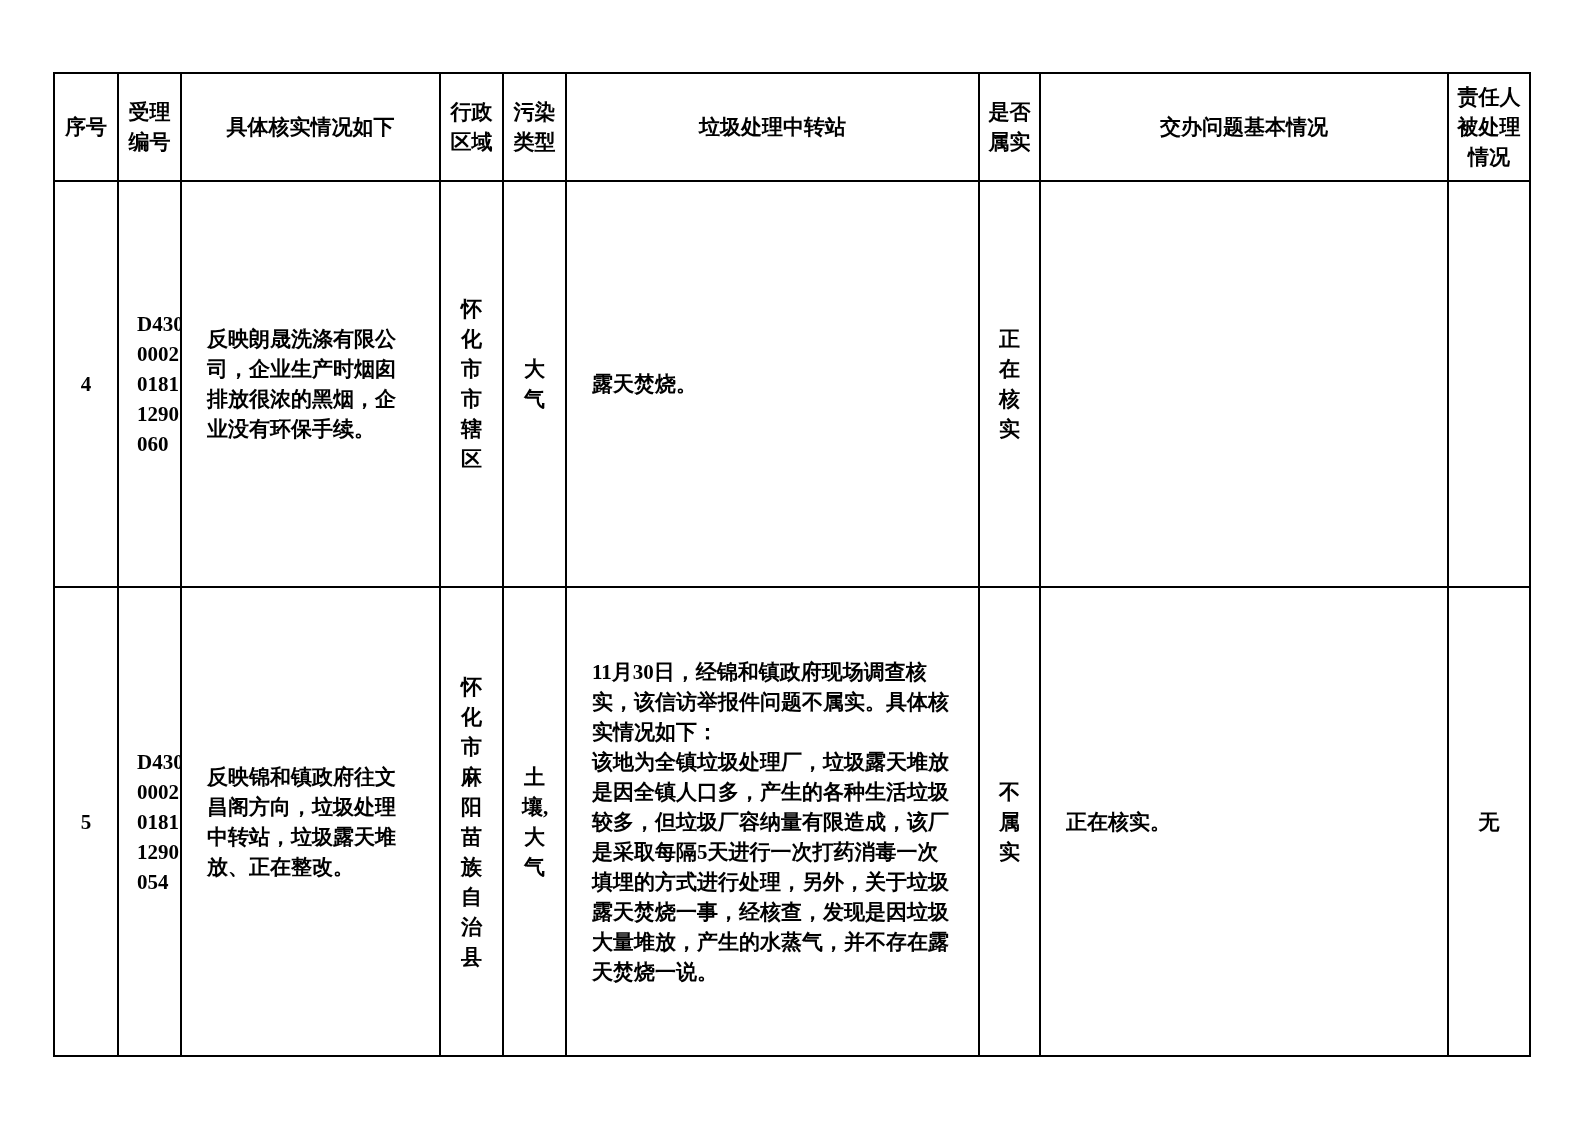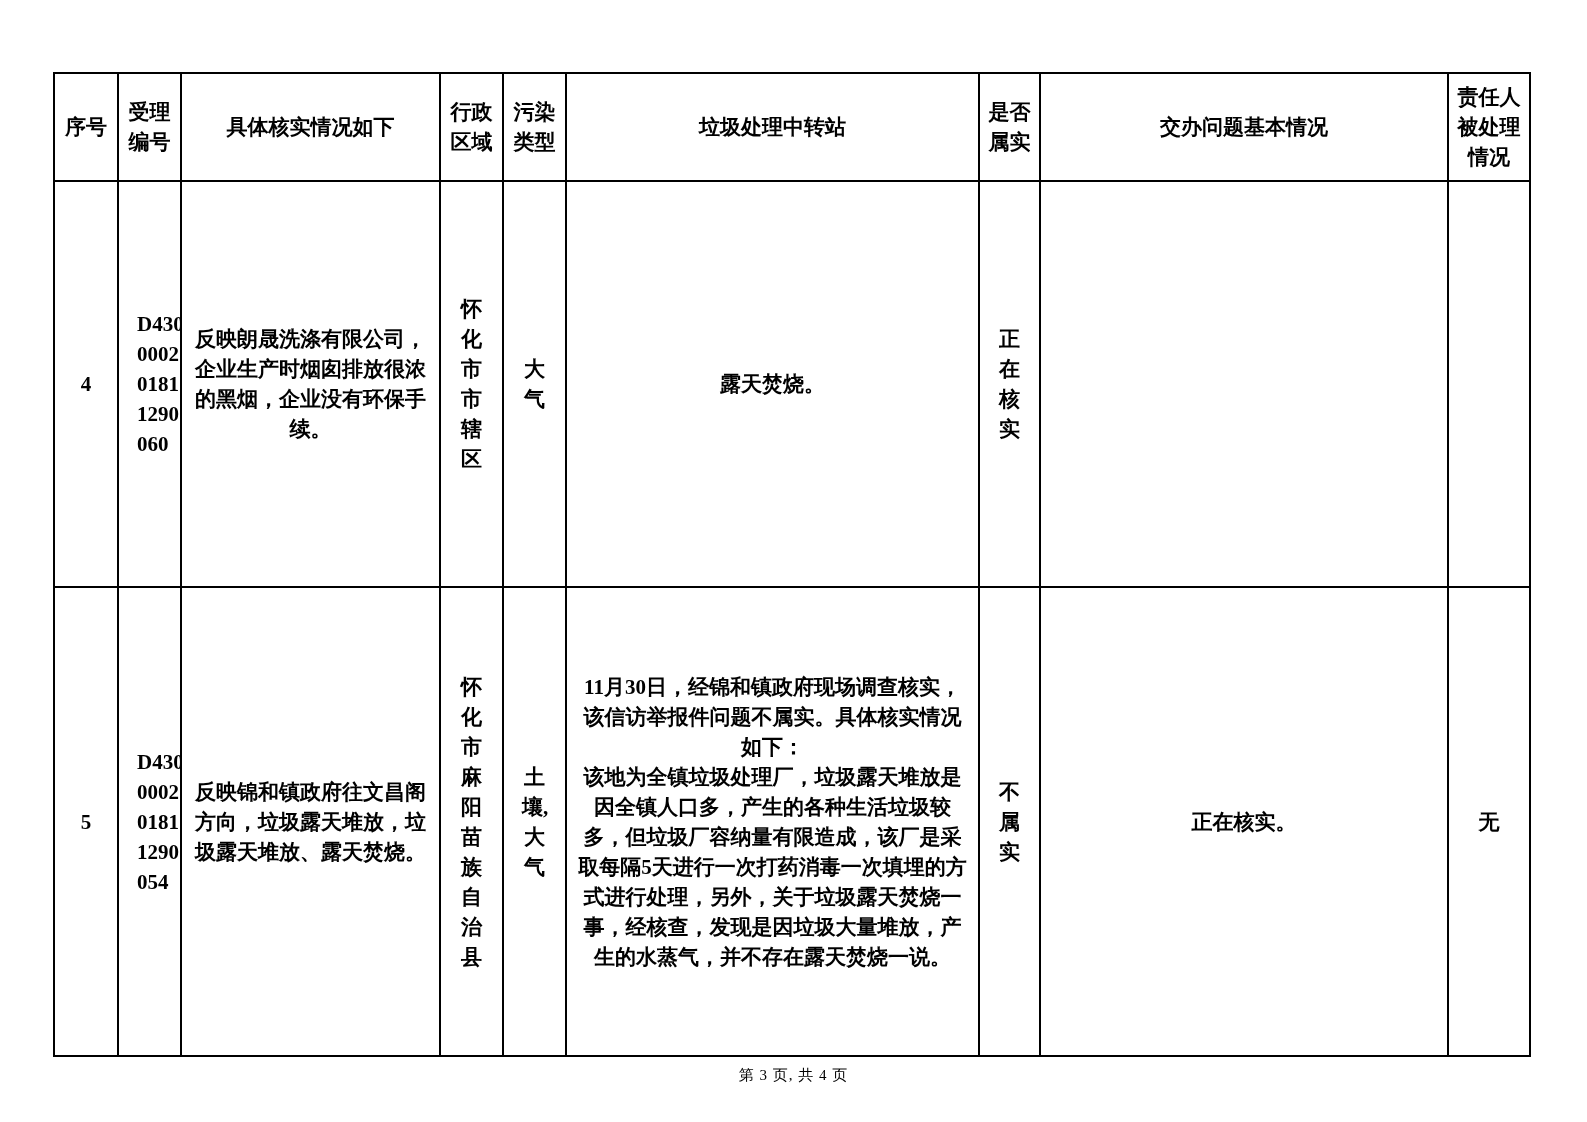--- a/index.html
+++ b/index.html
@@ -37,22 +37,22 @@
     padding:2px;
   }
   tr.header-row  { height:108px; }
   tr.row-a       { height:406px; }
   tr.row-b       { height:469px; }
   td.center {
     text-align:center;
     padding:18px;
   }
   td.left {
-    text-align:center;
-    padding:4px 8px;
+    text-align:left;
+    padding:4px 25px;
     border-radius:16px;
   }
   .pre { white-space:pre-line; }
   .footer {
     position:absolute;
     top:1066px; left:0;
     width:100%;
     text-align:center;
     font-size:15px;
     letter-spacing:1px;
@@ -115,34 +115,33 @@
       <td class="center"></td>
     </tr>
 
     <tr class="row-b">
       <td class="center">5</td>
       <td class="center pre">D430
 0002
 0181
 1290
 054</td>
-      <td class="left">反映锦和镇政府往文昌阁方向，垃圾露天堆放，垃圾露天堆放、露天焚烧。</td>
+      <td class="left">反映锦和镇政府往文昌阁方向，垃圾处理中转站，垃圾露天堆放、正在整改。</td>
       <td class="center pre">怀化
 市麻
 阳苗
 族自
 治县</td>
       <td class="center pre">土
 壤,
 大气</td>
       <td class="left pre">11月30日，经锦和镇政府现场调查核实，该信访举报件问题不属实。具体核实情况如下：
 该地为全镇垃圾处理厂，垃圾露天堆放是因全镇人口多，产生的各种生活垃圾较多，但垃圾厂容纳量有限造成，该厂是采取每隔5天进行一次打药消毒一次填埋的方式进行处理，另外，关于垃圾露天焚烧一事，经核查，发现是因垃圾大量堆放，产生的水蒸气，并不存在露天焚烧一说。</td>
       <td class="center pre">不属
 实</td>
       <td class="left">正在核实。</td>
       <td class="center">无</td>
     </tr>
   </tbody>
     </table>
 
-  <div class="footer">第 3 页, 共 4 页</div>
 
 </div>
 
 </body></html>

